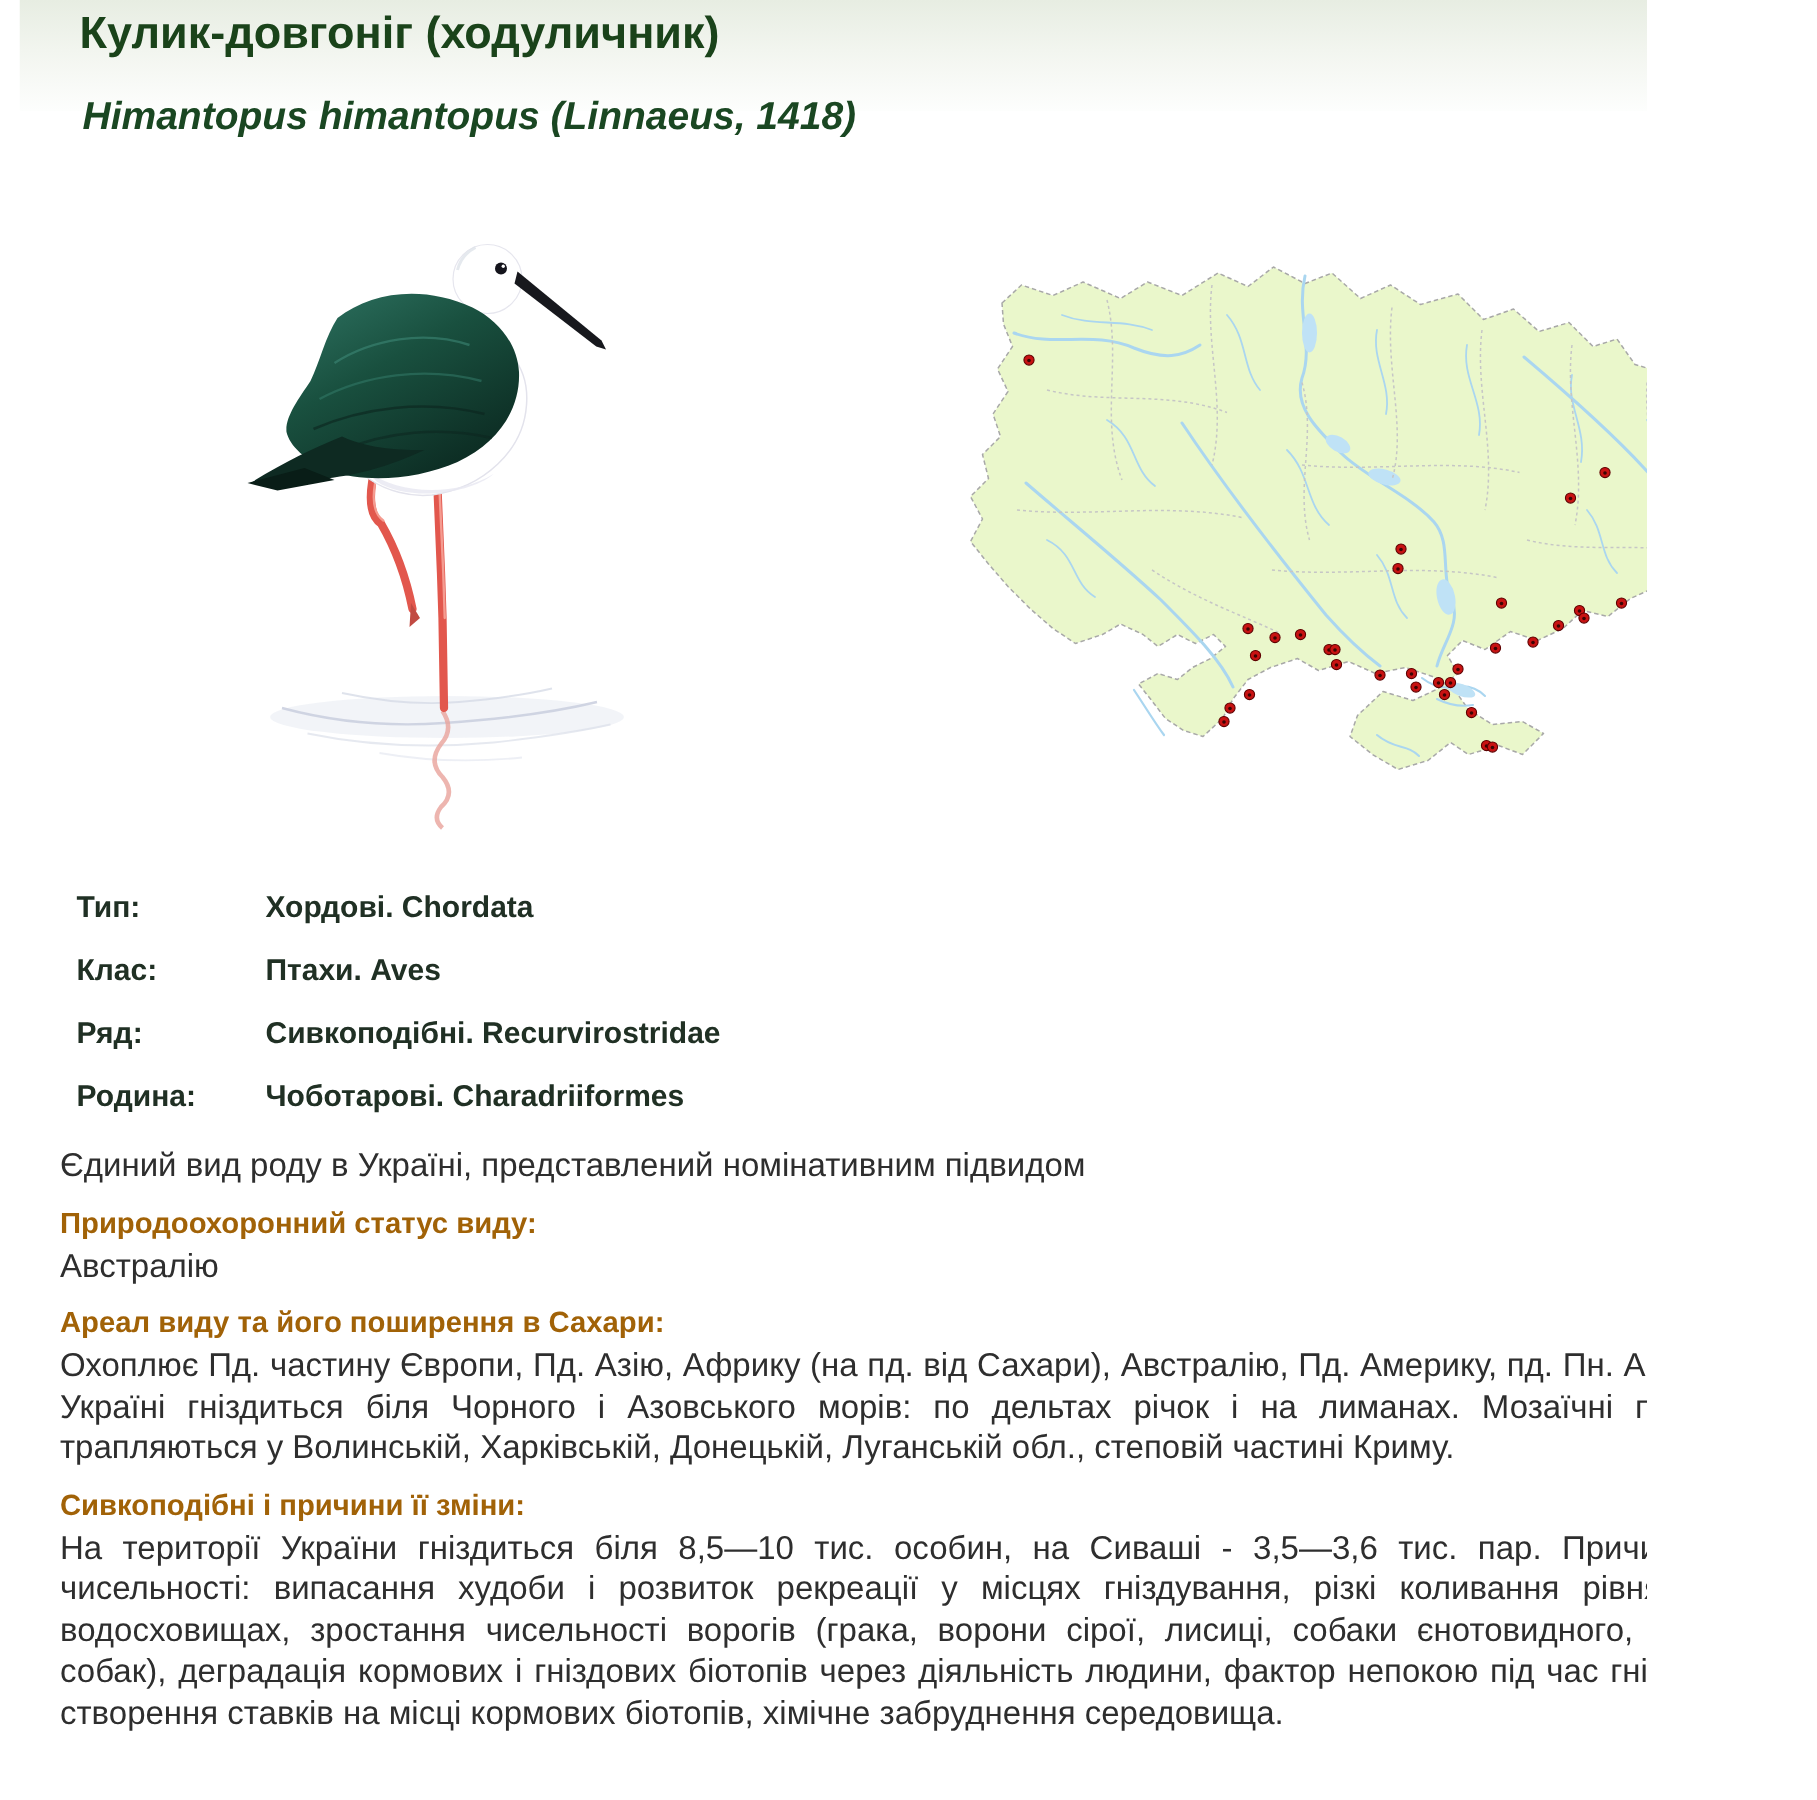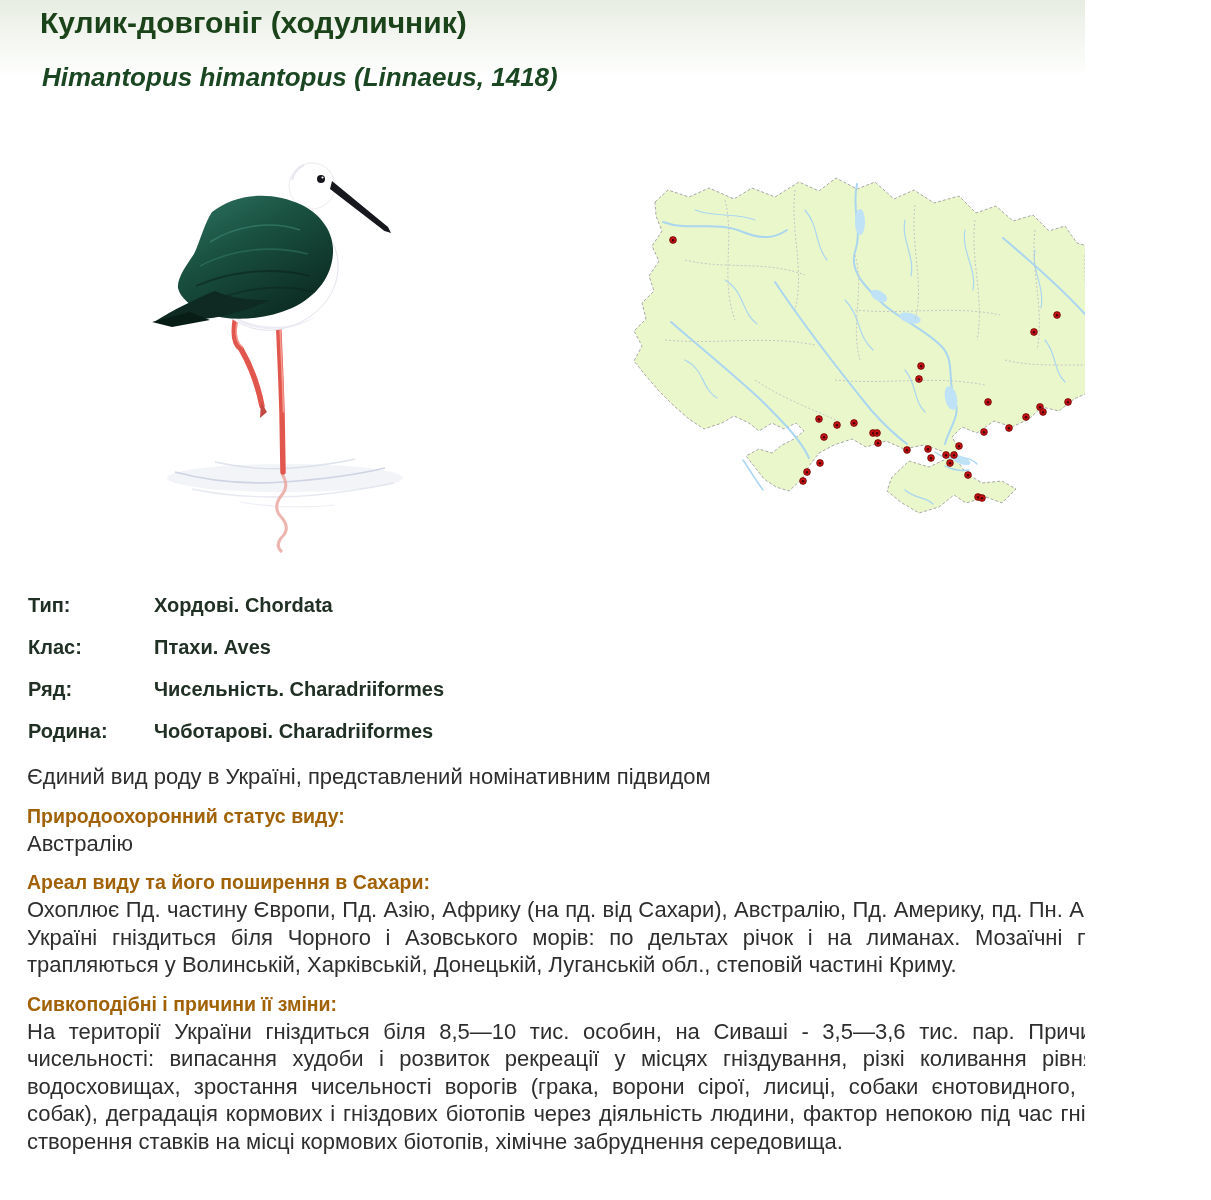--- a/index.html
+++ b/index.html
@@ -1,26 +1,26 @@
 <!DOCTYPE html>
 <html><head>
 <meta charset="utf-8">
 <style>
   html,body{margin:0;padding:0;background:#fff;}
   .page{position:relative;width:1085px;height:1200px;background:#ffffff;overflow:hidden;
-        font-family:"Liberation Sans","DejaVu Sans",sans-serif;}
+        font-family:"Liberation Sans","DejaVu Sans",sans-serif;margin-left:13px;}
   .top-gradient{position:absolute;top:0;left:0;right:0;height:74px;
         background:linear-gradient(180deg,#e7ede2 0%,#f2f5ef 45%,#fdfefd 100%);}
   h1.title{position:absolute;left:40px;top:6px;margin:0;font-size:30px;font-weight:bold;
         color:#1a431a;letter-spacing:0;}
   h2.latin{position:absolute;left:42px;top:62px;margin:0;font-size:26px;font-weight:bold;
         font-style:italic;color:#1a4722;}
   .bird-svg{position:absolute;left:120px;top:150px;}
   .map-svg{position:absolute;left:605px;top:160px;}
-  .taxonomy{position:absolute;left:28px;top:592px;}
+  .taxonomy{position:absolute;left:38px;top:592px;}
   .tax-row{display:grid;grid-template-columns:126px auto;margin-bottom:16px;
         font-size:20px;font-weight:bold;color:#203024;line-height:26px;}
   .textblock{position:absolute;left:27px;top:763px;width:1158px;}
   .textblock p{font-size:22px;line-height:27.5px;color:#2e2e2e;margin:0 0 11px;}
   p.justified{text-align:justify;}
   .textblock h3{font-size:19.5px;line-height:27px;color:#a16207;margin:12px 0 0;font-weight:bold;}
 </style>
 </head>
 <body>
 
@@ -215,21 +215,21 @@
     <div class="tax-row">
       <span>Тип:</span>
       <span>Хордові. Chordata</span>
     </div>
     <div class="tax-row">
       <span>Клас:</span>
       <span>Птахи. Aves</span>
     </div>
     <div class="tax-row">
       <span>Ряд:</span>
-      <span>Чисельність. Charadriiformes</span>
+      <span>Сивкоподібні. Recurvirostridae</span>
     </div>
     <div class="tax-row">
       <span>Родина:</span>
       <span>Чоботарові. Charadriiformes</span>
     </div>
   </div>
 
   <div class="textblock">
     <p>Єдиний вид роду в Україні, представлений номінативним підвидом</p>
 

